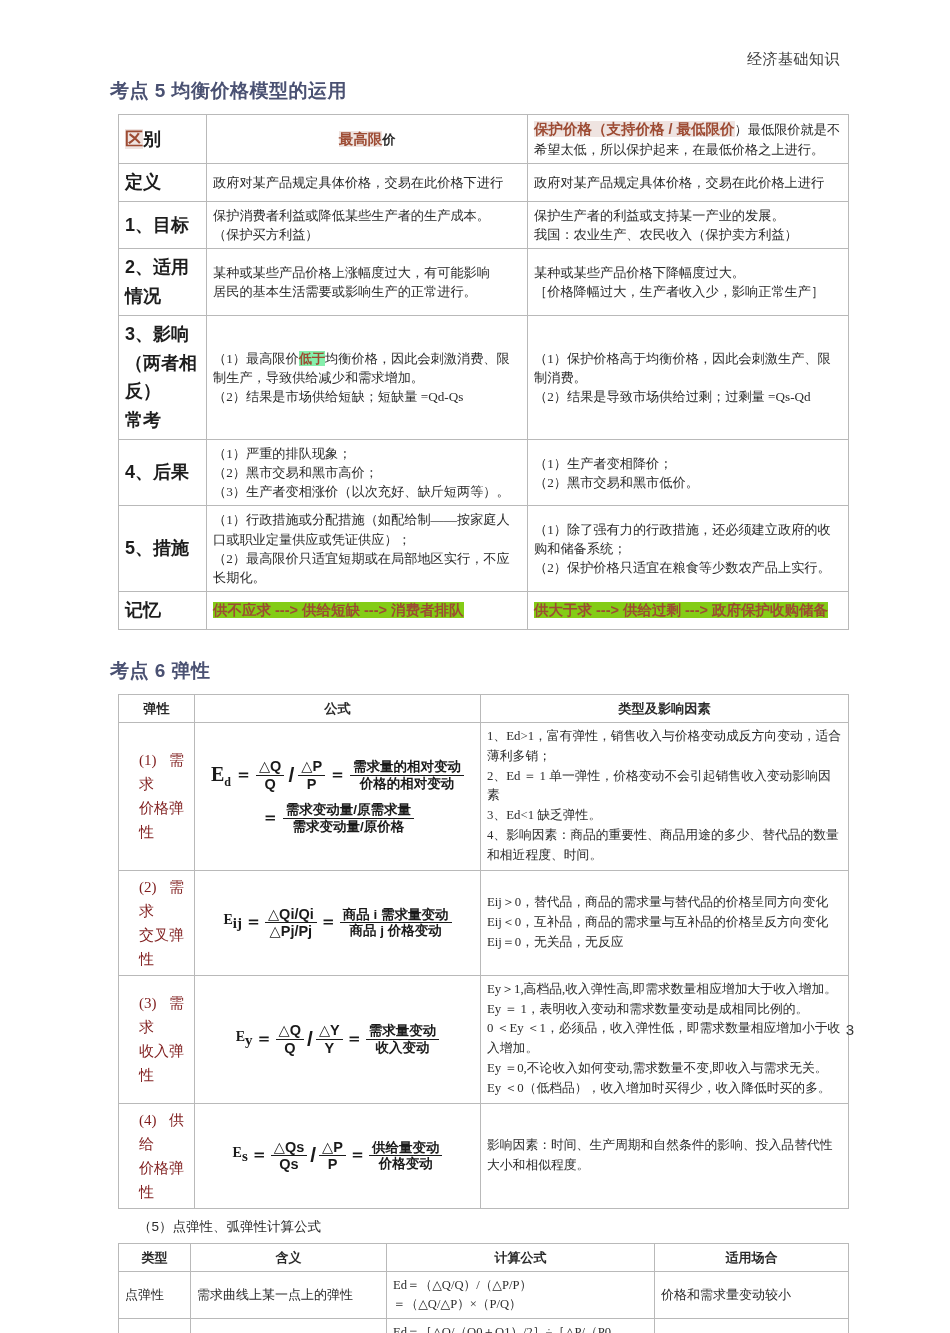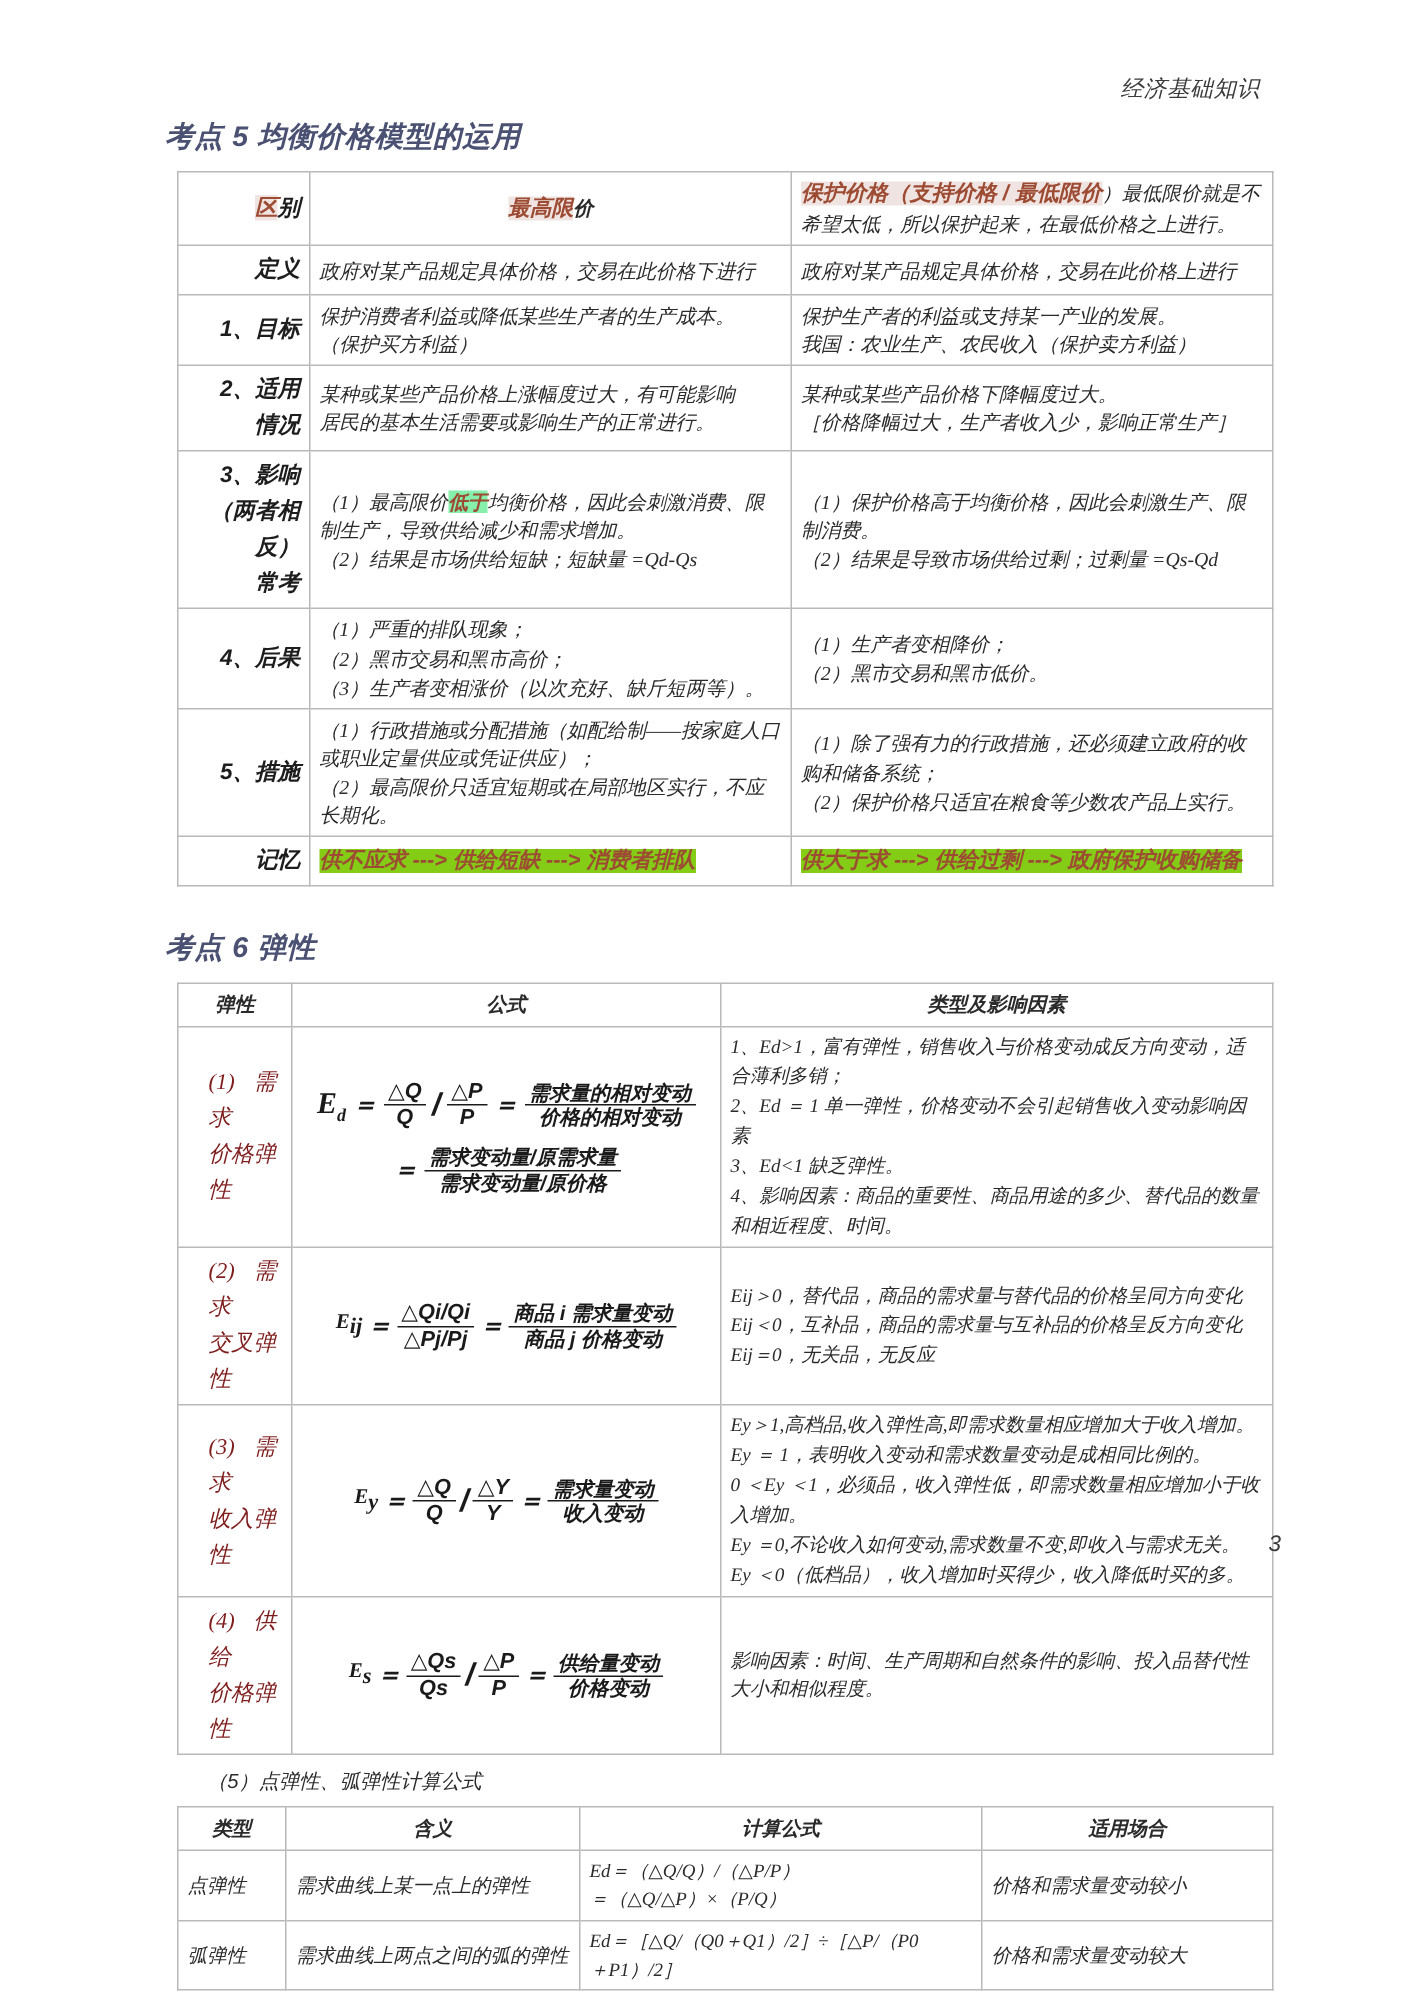--- a/index.html
+++ b/index.html
@@ -14,21 +14,20 @@
     font-family: "Liberation Serif", "DejaVu Serif", serif;
     color: #231f20;
     overflow: hidden;
   }
   .page {
     position: relative;
     width: 950px;
     height: 1076px;
     box-sizing: border-box;
     padding: 0;
-    font-style: italic;
   }
   .running-head {
     position: absolute;
     top: 50px;
     right: 110px;
     font-family: "Liberation Sans", "DejaVu Sans", sans-serif;
     font-size: 15px;
     color: #3a3a3a;
     letter-spacing: .5px;
   }
@@ -69,24 +68,24 @@
     font-size: 13.2px;
     line-height: 1.45;
     color: #2b2b2b;
     font-family: "Liberation Serif", "DejaVu Serif", serif;
   }
   
   #t5 col.c1 { width: 88px; }
   #t5 col.c2 { width: 321px; }
   #t5 col.c3 { width: 321px; }
   #t5 td.rowlabel {
-    text-align: right;
-    font-family: "Liberation Sans", "DejaVu Sans", sans-serif;
-    font-weight: bold;
-    font-size: 15px;
+    text-align: left;
+    font-family: "Liberation Sans", "DejaVu Sans", sans-serif;
+    font-weight: bold;
+    font-size: 18px;
     color: #1d1d1d;
     line-height: 1.6;
   }
   #t5 td.body { text-align: left; }
   .center { text-align: center !important; }
   .hl {
     background: #efe4e1;
     color: #9d4b33;
     font-weight: bold;
     font-family: "Liberation Sans", "DejaVu Sans", sans-serif;

